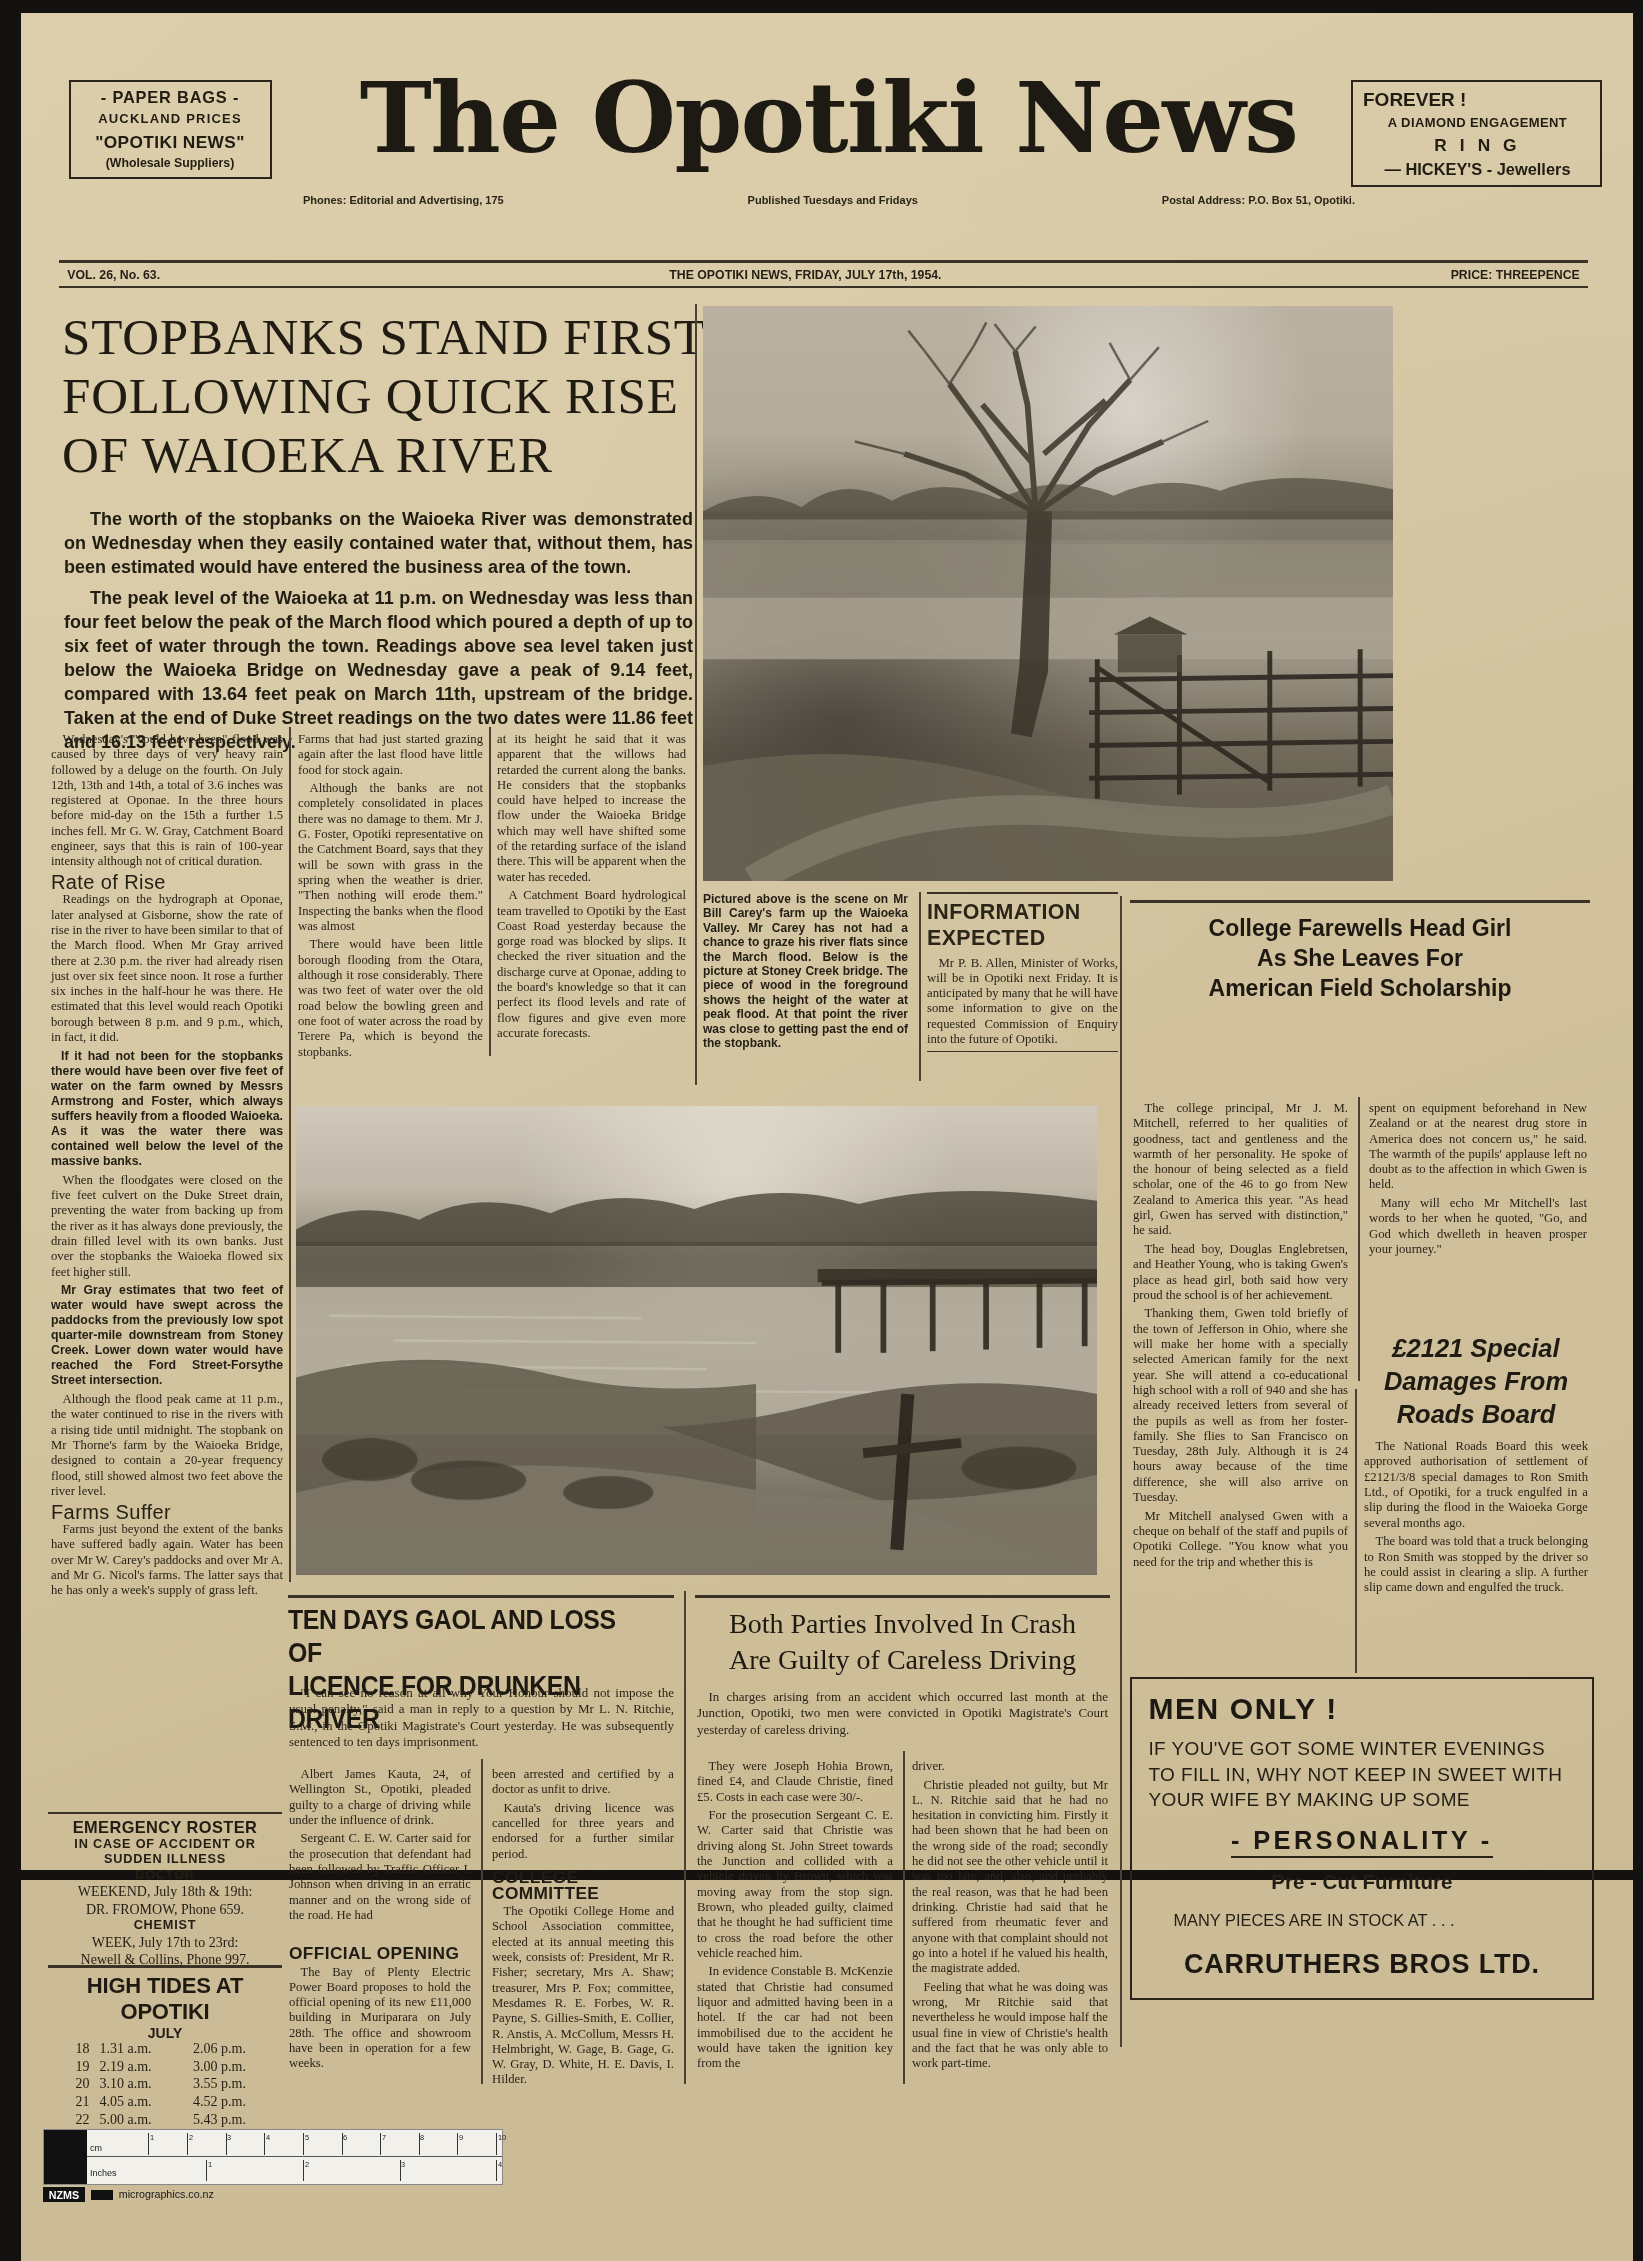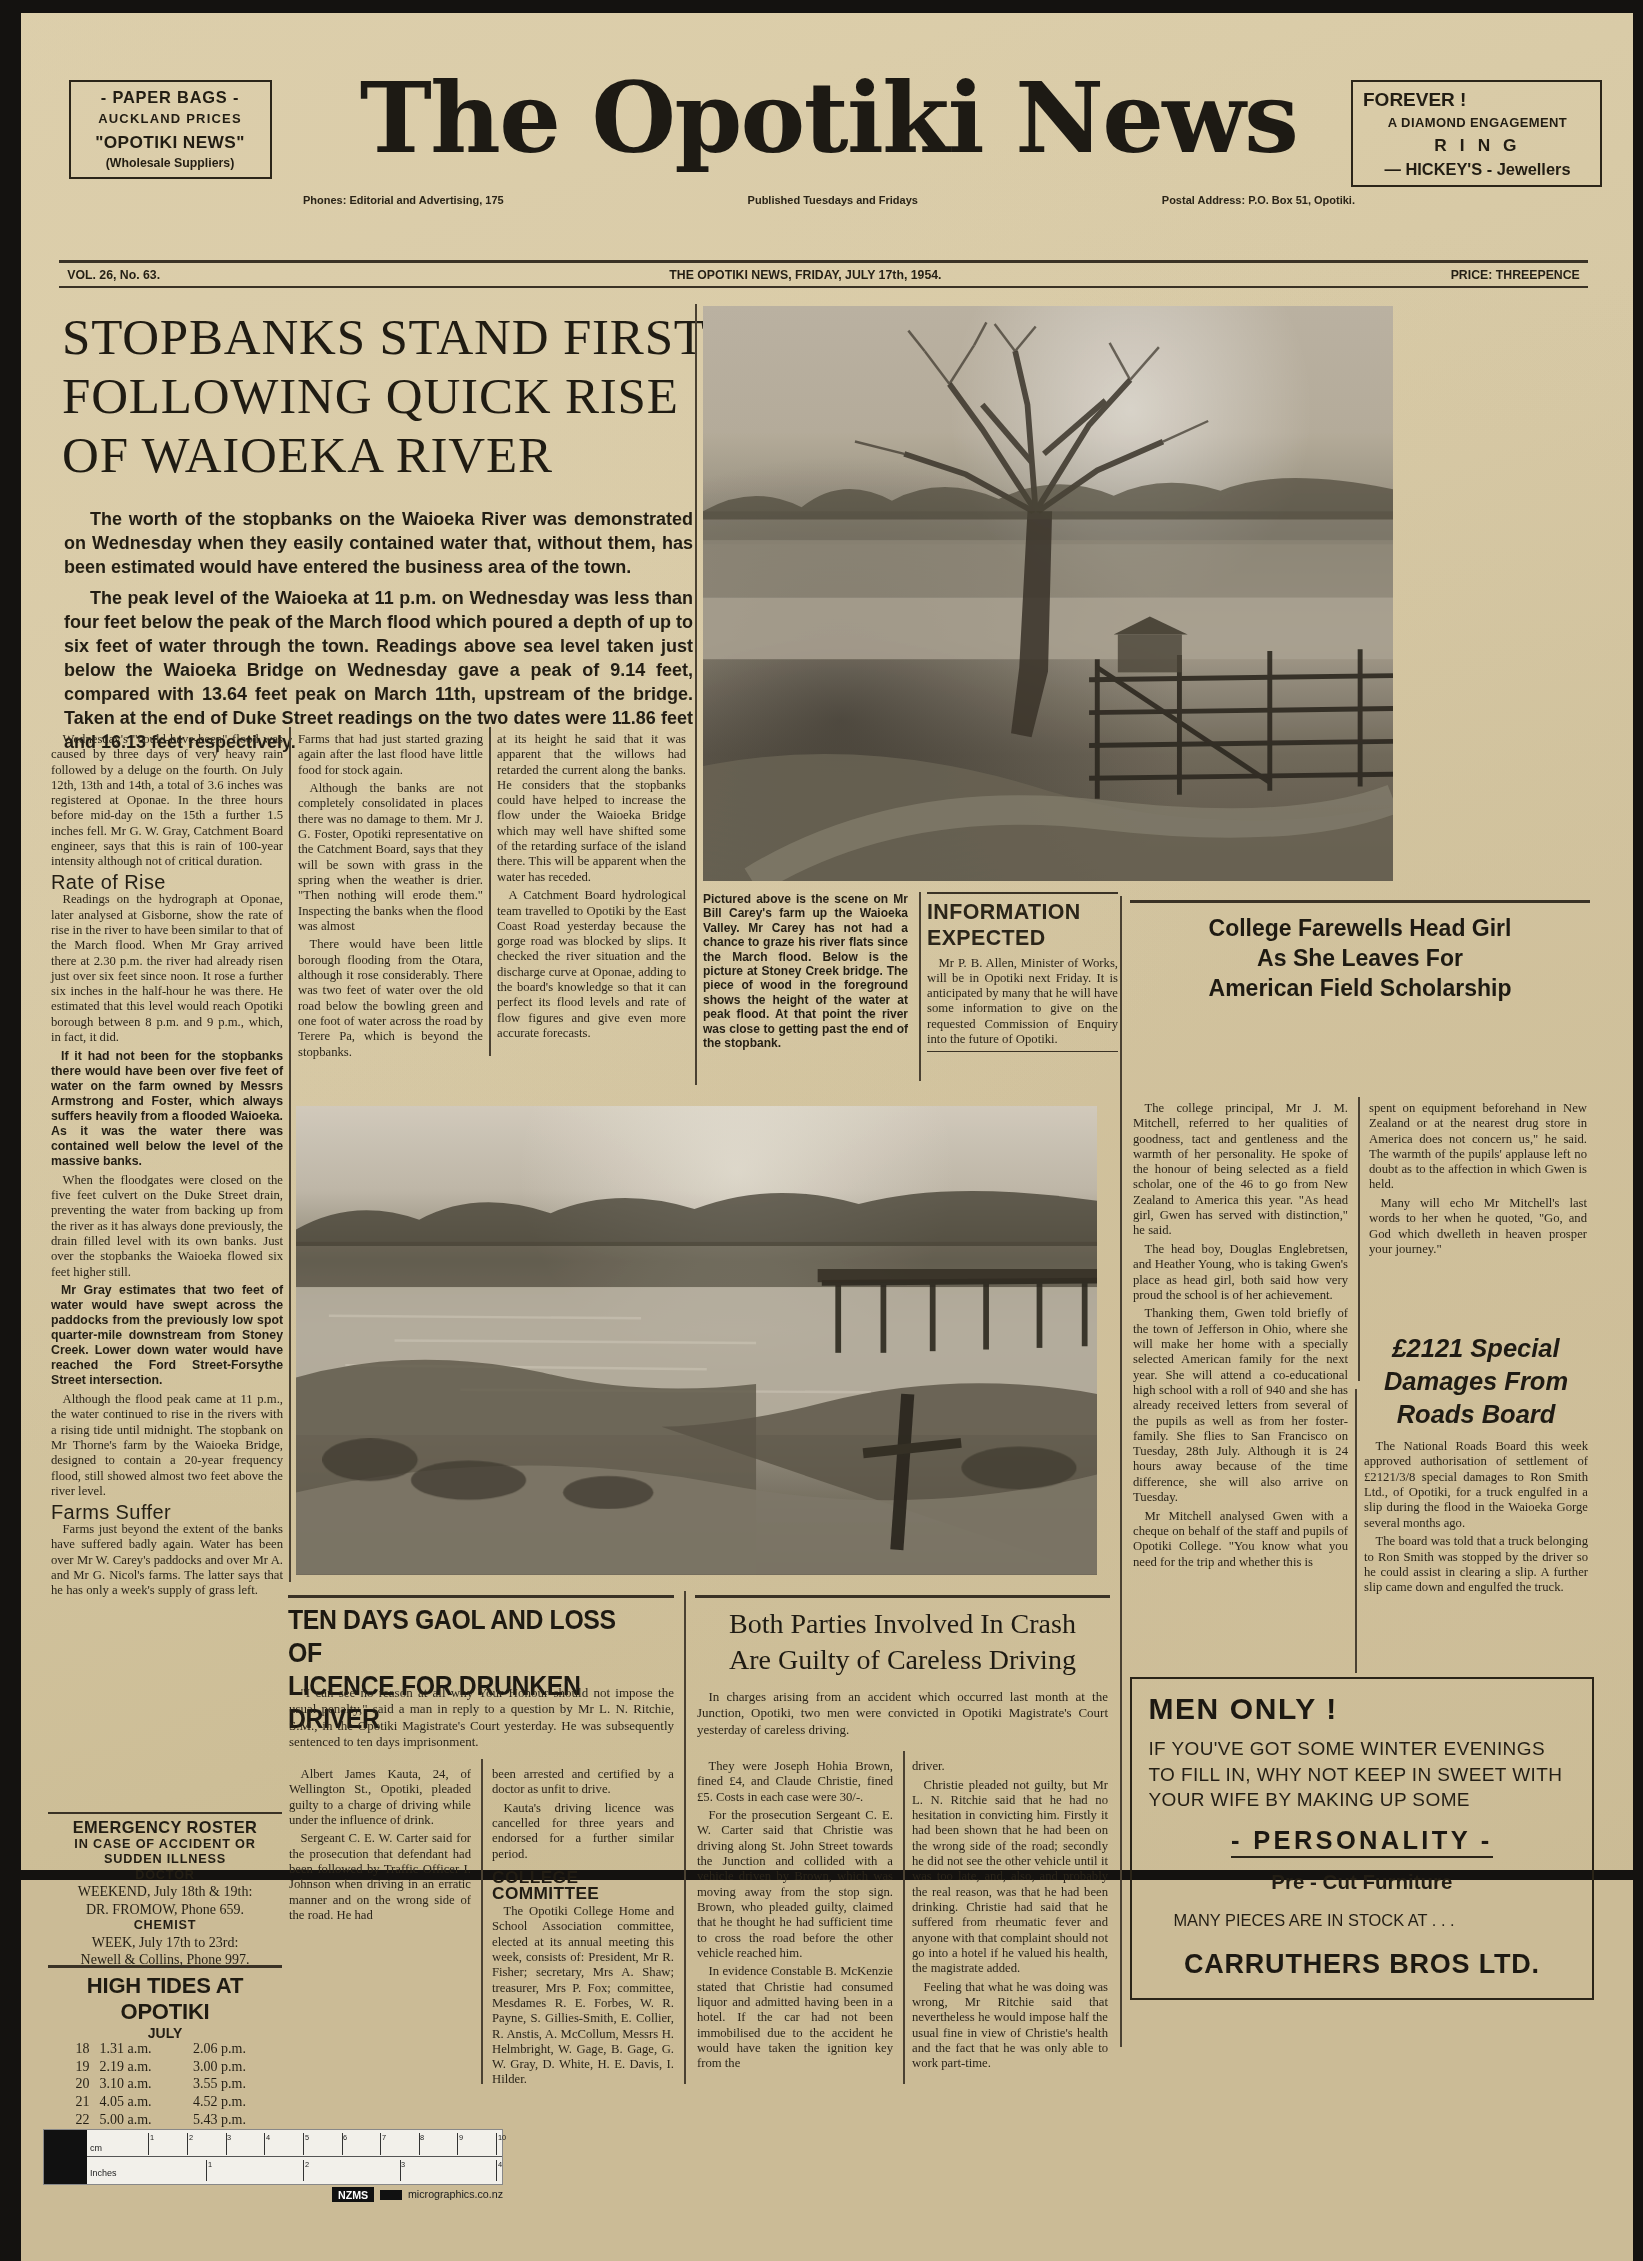--- a/index.html
+++ b/index.html
@@ -147,21 +147,21 @@
   .mo-1{font-family:"Liberation Sans",sans-serif;font-weight:bold;font-size:30px;letter-spacing:1.6px;color:#1d1912;text-align:left;}
   .mo-2{font-family:"Liberation Sans",sans-serif;font-size:19px;line-height:25.5px;letter-spacing:0.4px;color:#241f15;text-align:left;margin-top:10px;}
   .mo-3{font-family:"Liberation Sans",sans-serif;font-weight:bold;font-size:25.5px;letter-spacing:3.3px;color:#1d1912;margin-top:13px;border-bottom:2.5px solid #2a2418;display:inline-block;padding-bottom:1.6px;}
   .mo-4{font-family:"Liberation Sans",sans-serif;font-weight:bold;font-size:20.5px;color:#221d14;margin-top:11.5px;}
   .mo-5{font-family:"Liberation Sans",sans-serif;font-size:16.4px;line-height:21.4px;color:#241f15;margin-top:16.4px;text-align:left;padding-left:25px;}
   .mo-6{font-family:"Liberation Sans",sans-serif;font-weight:bold;font-size:27px;letter-spacing:0.8px;color:#1d1912;margin-top:18px;}
   
   .scalewrap{position:absolute;left:43px;top:2129px;width:460px;}
   .scalebar{background:#efefef;border:0.8px solid #888;height:54px;position:relative;}
   .scale-seg{position:absolute;top:0;height:100%;}
-  .nzms{font-family:"Liberation Sans",sans-serif;font-size:10.7px;color:#1a1a1a;margin-top:3.3px;text-align:right;}
+  .nzms{font-family:"Liberation Sans",sans-serif;font-size:10.7px;color:#1a1a1a;margin-top:3.3px;}
   .tick{position:absolute;width:0.8px;background:#333;}
   .ticklabel{position:absolute;font-family:"Liberation Sans",sans-serif;font-size:7.4px;color:#222;}
   .vline{position:absolute;background:#4a4132;width:1.6px;}
 </style>
 </head>
 <body>
 
 <div class="page">
 
   <div class="scanedge" style="left:0;top:0;width:21.4px;height:2261px;"></div>
@@ -382,20 +382,24 @@
   </div>
   <div class="col-text" style="position:absolute;left:289px;top:1767px;width:182px;">
     <p>Albert James Kauta, 24, of Wellington St., Opotiki, pleaded guilty to a charge of driving while under the influence of drink.</p>
     <p>Sergeant C. E. W. Carter said for the prosecution that defendant had been followed by Traffic Officer I. Johnson when driving in an erratic manner and on the wrong side of the road. He had</p>
   </div>
   <div class="col-text" style="position:absolute;left:492px;top:1767px;width:182px;">
     <p style="text-indent:0;">been arrested and certified by a doctor as unfit to drive.</p>
     <p>Kauta's driving licence was cancelled for three years and endorsed for a further similar period.</p>
     <div class="smallcaps-head" style="margin:8.2px 0 3.3px 0;">COLLEGE COMMITTEE</div>
     <p>The Opotiki College Home and School Association committee, elected at its annual meeting this week, consists of: President, Mr R. Fisher; secretary, Mrs A. Shaw; treasurer, Mrs P. Fox; committee, Mesdames R. E. Forbes, W. R. Payne, S. Gillies-Smith, E. Collier, R. Anstis, A. McCollum, Messrs H. Helmbright, W. Gage, B. Gage, G. W. Gray, D. White, H. E. Davis, I. Hilder.</p>
+  </div>
+  <div class="col-text" style="position:absolute;left:289px;top:1946px;width:182px;">
+    <div class="smallcaps-head" style="margin:0 0 3.3px 0;">OFFICIAL OPENING</div>
+    <p>The Bay of Plenty Electric Power Board proposes to hold the official opening of its new £11,000 building in Muriparara on July 28th. The office and showroom have been in operation for a few weeks.</p>
   </div>
 
   <div style="position:absolute;left:695px;top:1595px;width:415px;">
     <div class="rule" style="height:2.5px;margin-bottom:8.2px;"></div>
     <div class="deck-head-serif">Both Parties Involved In Crash</div>
     <div class="deck-head-serif">Are Guilty of Careless Driving</div>
   </div>
   <div class="col-text" style="position:absolute;left:697px;top:1689px;width:411px;font-size:13px;line-height:16.4px;">
     <p>In charges arising from an accident which occurred last month at the Junction, Opotiki, two men were convicted in Opotiki Magistrate's Court yesterday of careless driving.</p>
   </div>

